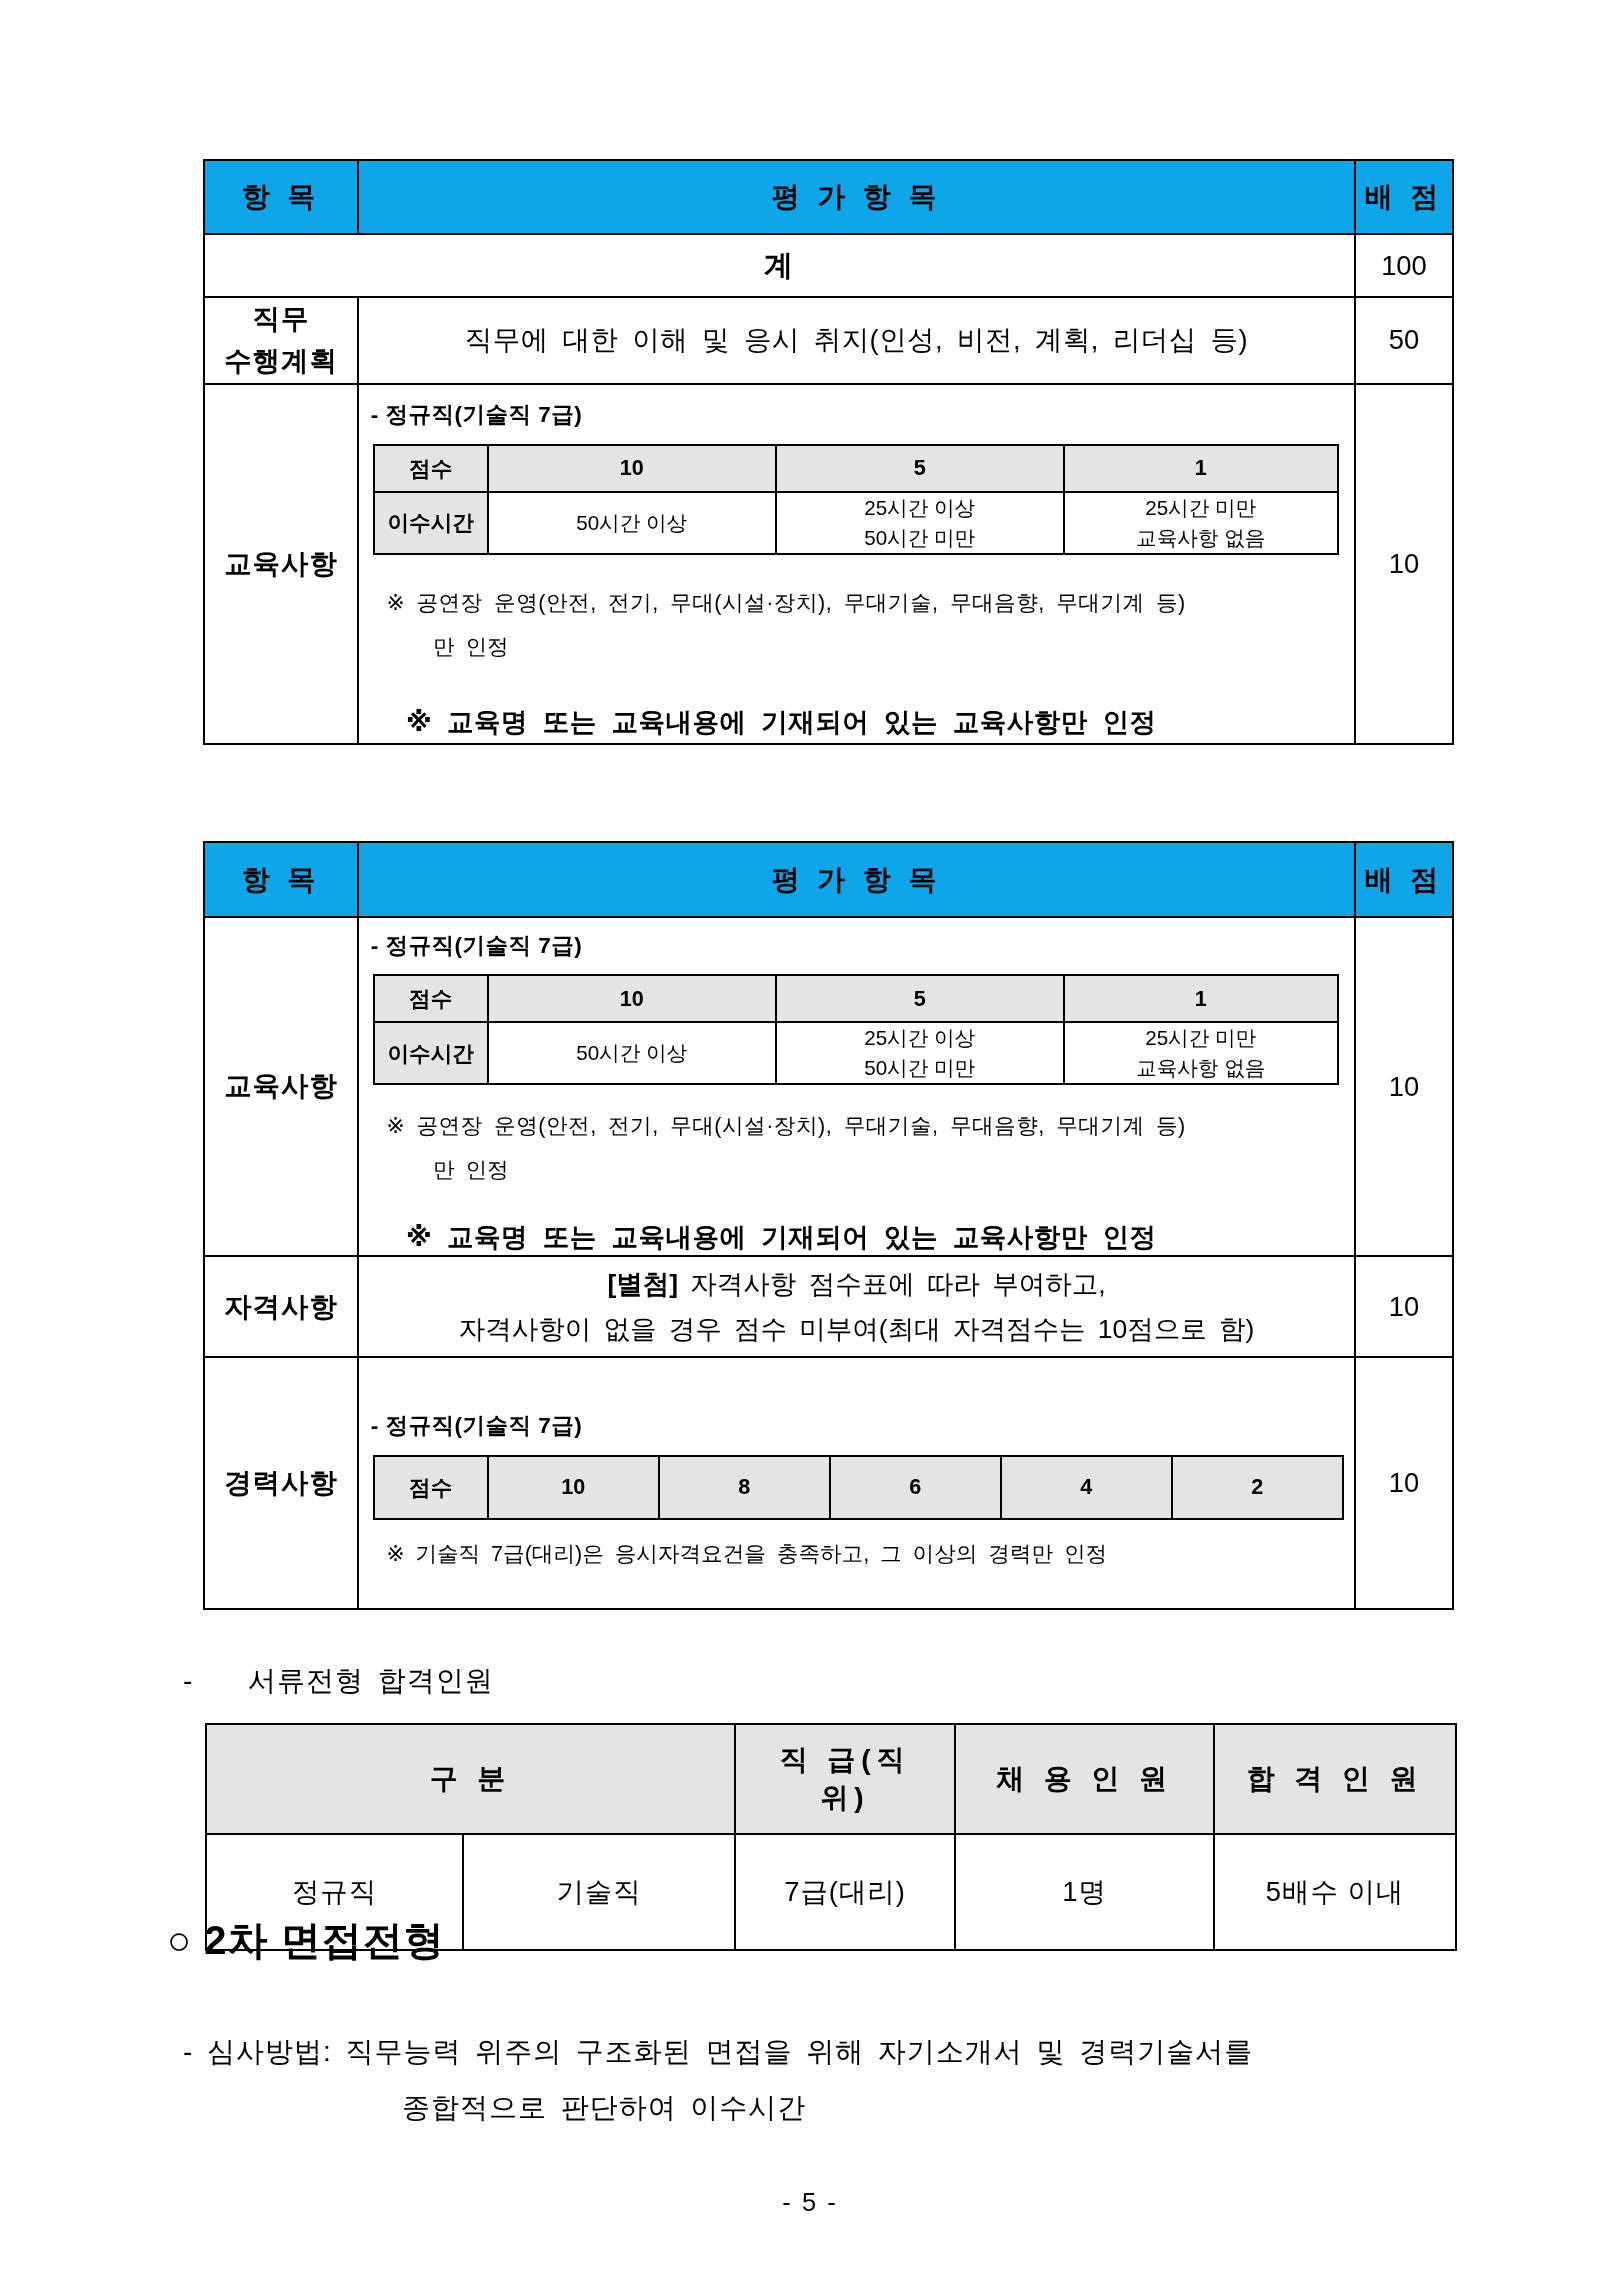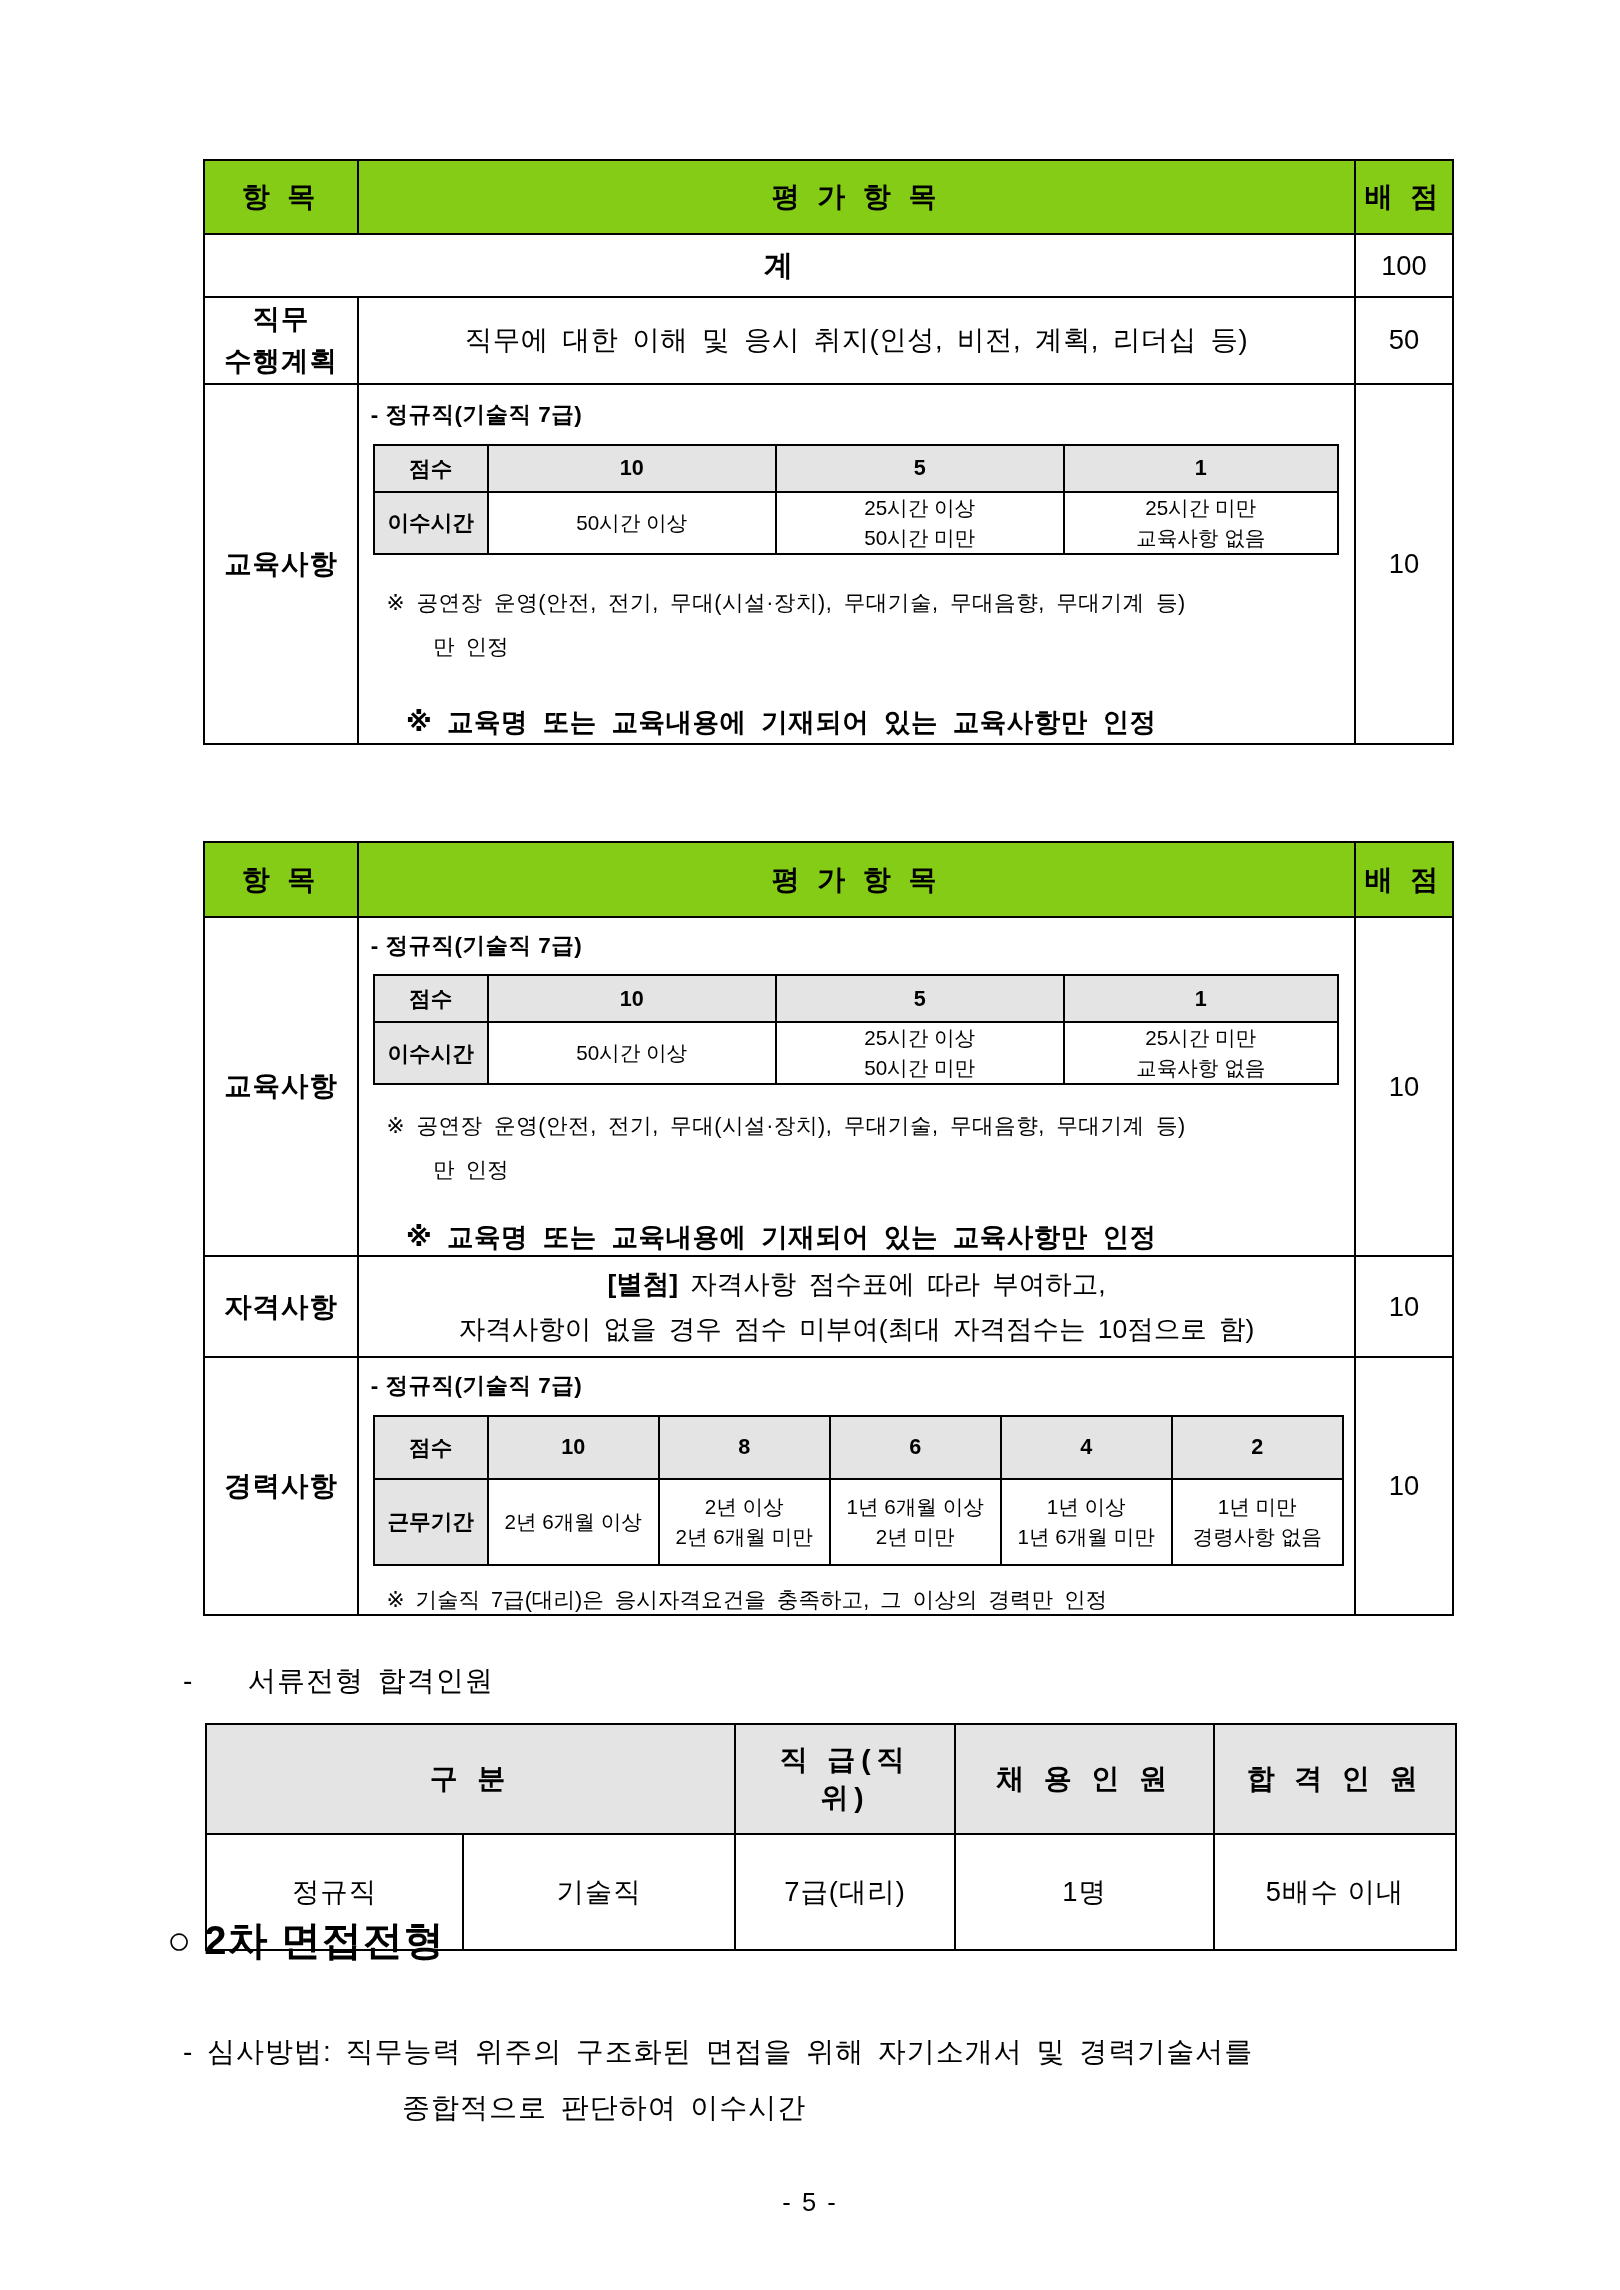--- a/index.html
+++ b/index.html
@@ -9,21 +9,21 @@
     margin:0 auto;
     background:#ffffff;
     color:#000;
     font-family:"Liberation Sans","DejaVu Sans",sans-serif;
     overflow:hidden;
   }
   
   table.main { border-collapse:collapse; table-layout:fixed; position:absolute; left:203px; width:1249px; }
   table.main td, table.main th { border:2px solid #000; padding:0; vertical-align:middle; }
   table.main th.head {
-    background:#84cc16; font-size:28px; font-weight:bold;
+    background:#0ea5e9; font-size:28px; font-weight:bold;
     letter-spacing:4.9px; text-align:center;
   }
   td.item-cell {
     font-size:27.4px; font-weight:bold; text-align:center;
     white-space:pre-line; line-height:1.55; letter-spacing:1px;
   }
   td.criteria-cell {
     font-size:27.4px; text-align:center; word-spacing:5.9px; letter-spacing:0.5px;
   }
   td.points-cell { font-size:27.4px; text-align:center; }
@@ -187,32 +187,20 @@
                 <col style="width:171px">
               </colgroup>
           <tbody>
                 <tr style="height:63px">
             <th>점수</th>
             <th>10</th>
             <th>8</th>
             <th>6</th>
             <th>4</th>
             <th>2</th>
-          </tr>
-          <tr style="height:86px">
-            <th>근무기간</th>
-            <td>2년 6개월 이상</td>
-            <td>2년 이상
-2년 6개월 미만</td>
-            <td>1년 6개월 이상
-2년 미만</td>
-            <td>1년 이상
-1년 6개월 미만</td>
-            <td>1년 미만
-경령사항 없음</td>
           </tr>
         </tbody>
             </table>
         <div class="note-career">※ 기술직 7급(대리)은 응시자격요건을 충족하고, 그 이상의 경력만 인정</div>
       </td>
       <td class="points-cell">10</td>
     </tr>
   </tbody>
     </table>
 

